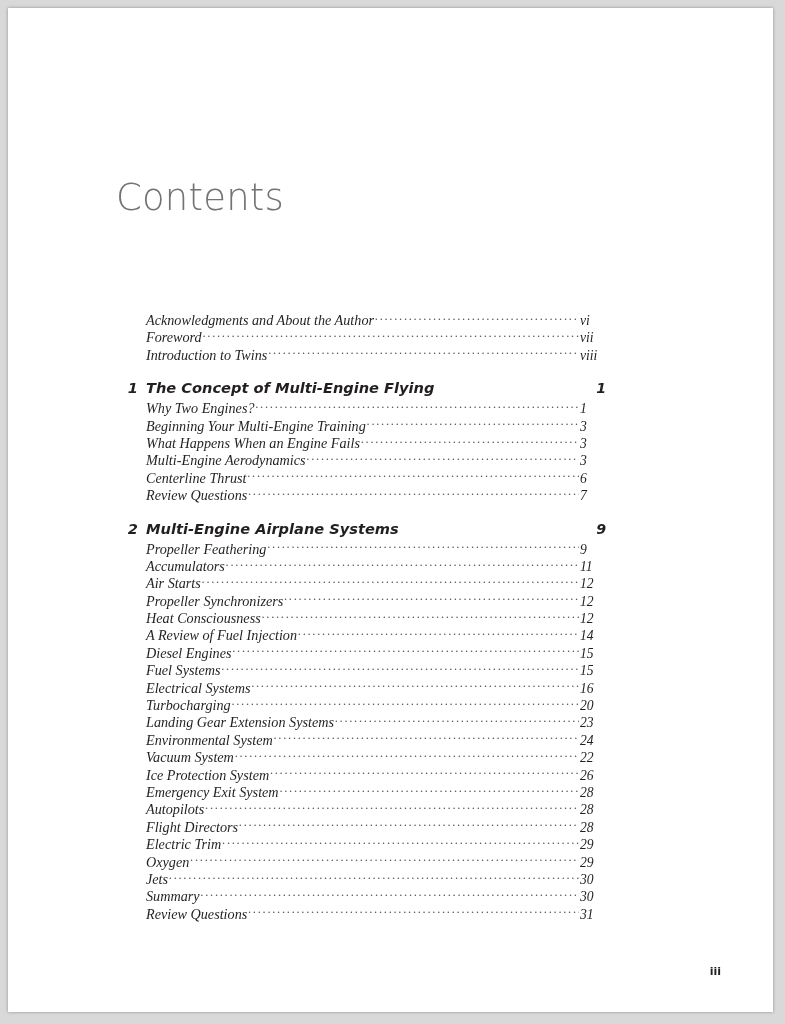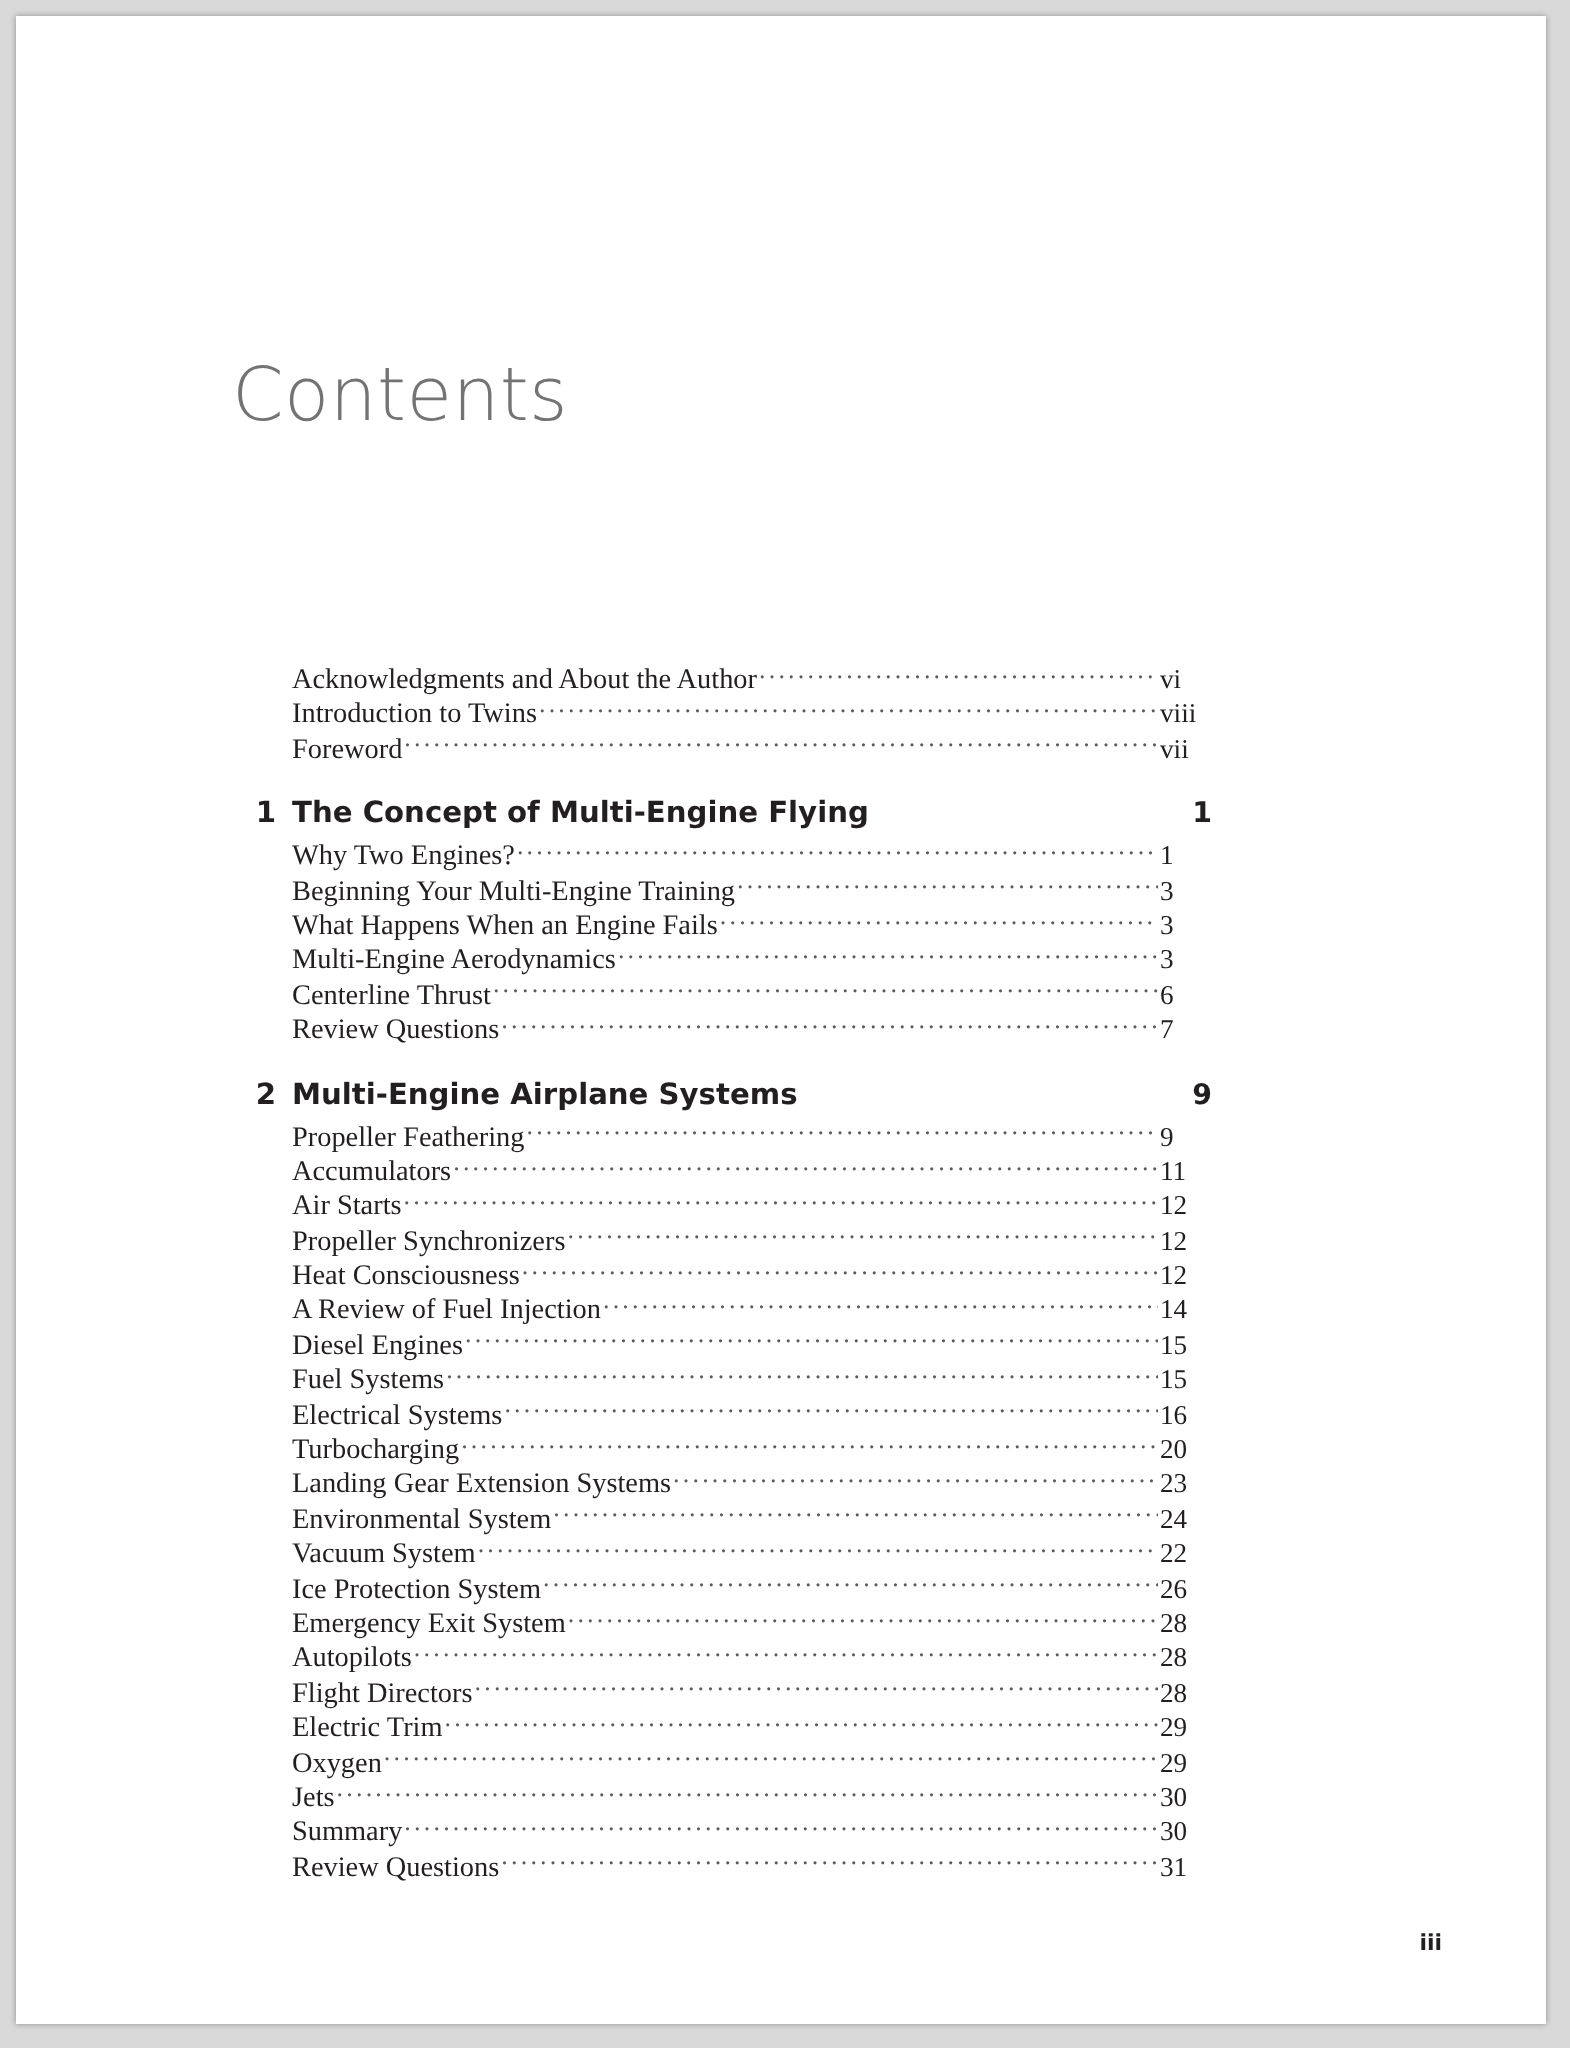--- a/index.html
+++ b/index.html
@@ -29,22 +29,23 @@
     top: 168px;
     font-family: "DejaVu Sans", sans-serif;
     font-weight: 300;
     font-size: 37px;
     letter-spacing: 0.2px;
     color: #737373;
   }
   .toc {
     position: absolute;
     left: 108px;
-    top: 322px;
+    top: 303px;
     width: 490px;
+    font-style: italic;
   }
   
   .row {
     display: flex;
     align-items: baseline;
     font-size: 14.2px;
     color: #231f20;
     line-height: 17.4px;
     height: 17.4px;
     white-space: nowrap;
@@ -137,29 +138,29 @@
 
     <div>
       <div class="row">
         <span class="num-col"></span>
         <span class="label">Acknowledgments and About the Author</span>
         <span class="dots"></span>
         <span class="page-no">vi</span>
       </div>
       <div class="row">
         <span class="num-col"></span>
+        <span class="label">Foreword</span>
+        <span class="dots"></span>
+        <span class="page-no">vii</span>
+      </div>
+      <div class="row">
+        <span class="num-col"></span>
         <span class="label">Introduction to Twins</span>
         <span class="dots"></span>
         <span class="page-no">viii</span>
-      </div>
-      <div class="row">
-        <span class="num-col"></span>
-        <span class="label">Foreword</span>
-        <span class="dots"></span>
-        <span class="page-no">vii</span>
       </div>
     </div>
 
     <div>
       <div class="chapter">
         <span class="num-col">1</span>
         <span class="label">The Concept of Multi-Engine Flying</span>
         <span class="page-no">1</span>
       </div>
       <div class="row">

